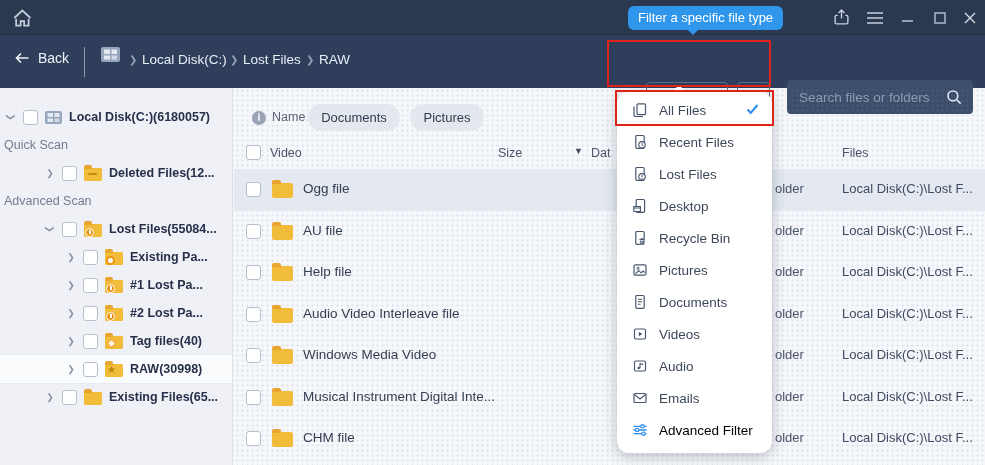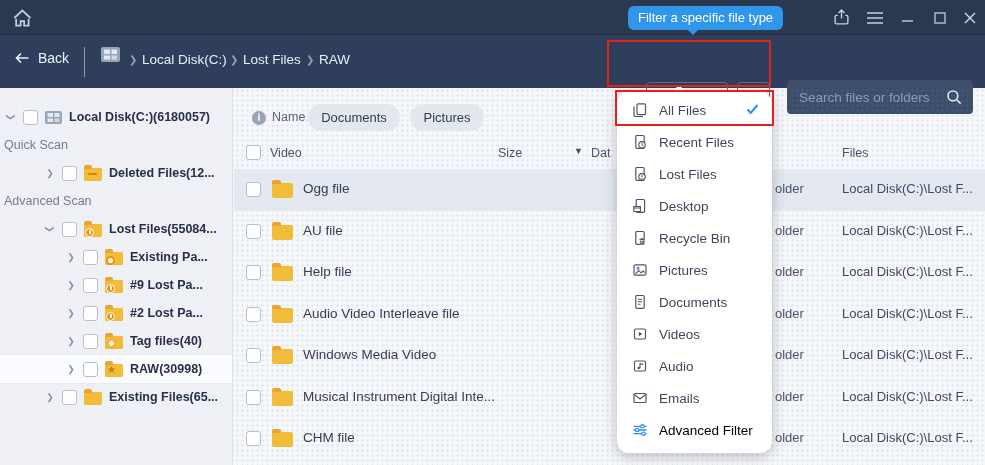--- a/index.html
+++ b/index.html
@@ -220,21 +220,21 @@
             <span class="badge target"></span>
           </span>
         <span class="lbl">Existing Pa...</span>
       </div>
       <div class="trow lv2" style="top:183px">
         <span class="caret">❯</span>
         <span class="cb"></span>
         <span class="fld">
             <span class="badge clock"></span>
           </span>
-        <span class="lbl">#9 Lost Pa...</span>
+        <span class="lbl">#1 Lost Pa...</span>
       </div>
       <div class="trow lv2" style="top:211px">
         <span class="caret">❯</span>
         <span class="cb"></span>
         <span class="fld">
             <span class="badge clock"></span>
           </span>
         <span class="lbl">#2 Lost Pa...</span>
       </div>
       <div class="trow lv2" style="top:239px">

